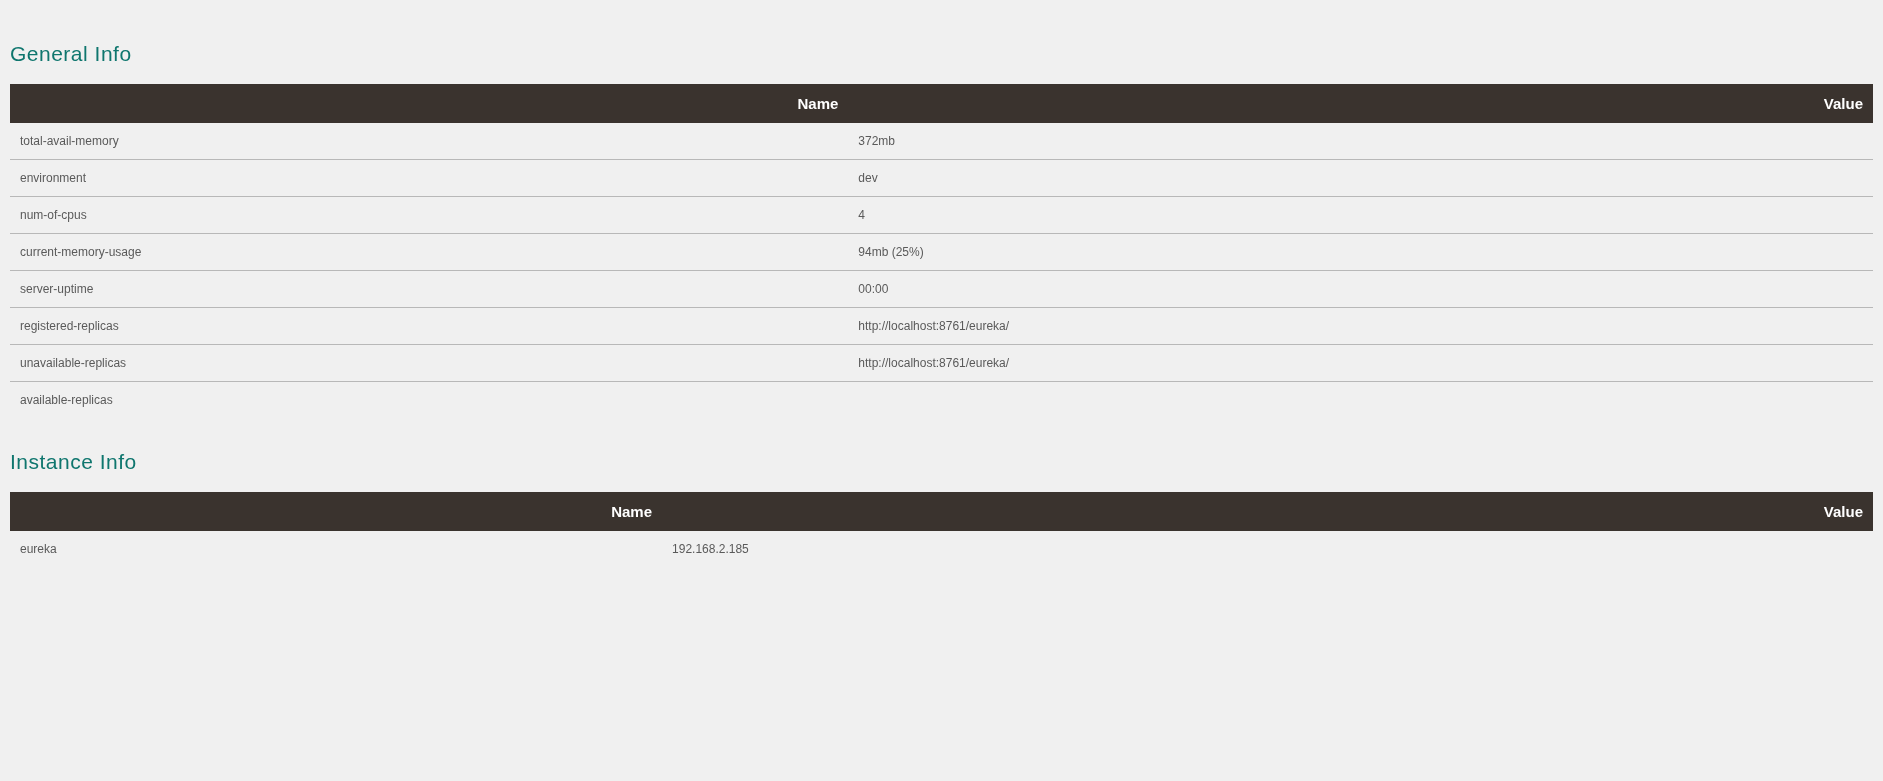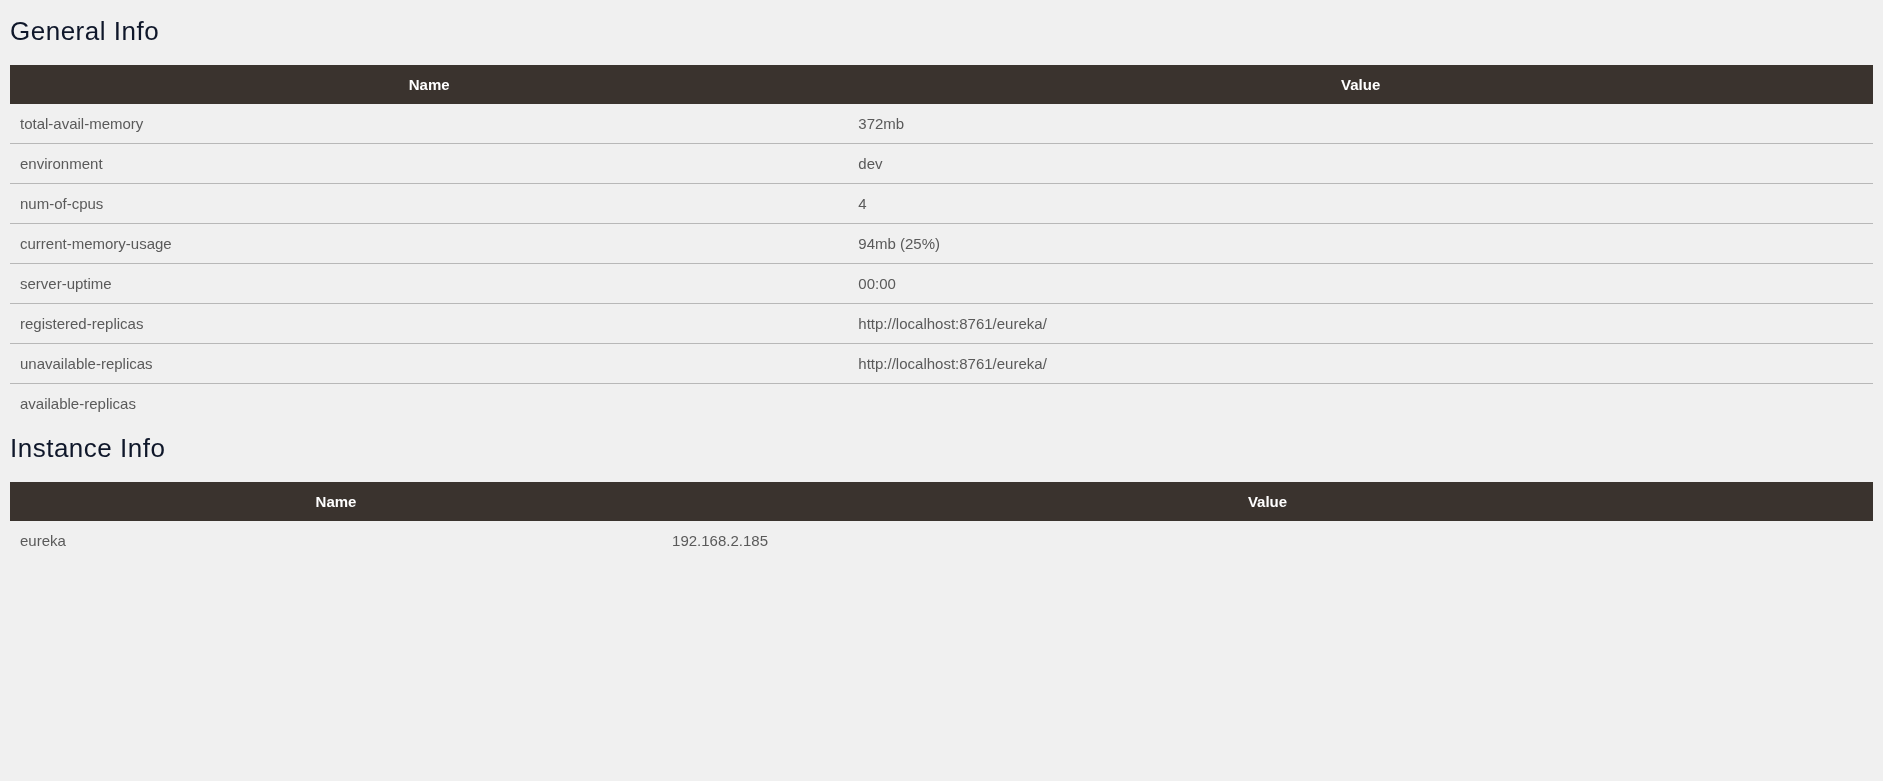--- a/index.html
+++ b/index.html
@@ -3,42 +3,42 @@
   <meta charset="utf-8">
   <style>
     * { margin: 0; padding: 0; box-sizing: border-box; }
     body {
       background: #f0f0f0;
       font-family: "Helvetica Neue", Helvetica, Arial, sans-serif;
       color: #4a4a4a;
       padding: 10px;
     }
     .section-title {
-      font-size: 26px;
+      font-size: 21px;
       font-weight: 400;
-      color: #0f172a;
-      margin: 6px 0 18px 0;
+      color: #0f766e;
+      margin: 32px 0 18px 0;
       letter-spacing: 0.5px;
     }
     table {
       width: 100%;
       border-collapse: collapse;
       margin-bottom: 10px;
     }
     thead th {
       background: #3a332e;
       color: #ffffff;
       font-weight: 600;
-      text-align: center;
+      text-align: right;
       padding: 11px 10px;
       font-size: 15px;
     }
     tbody td {
       padding: 11px 10px;
-      font-size: 15px;
+      font-size: 12px;
       color: #5a5a5a;
       border-bottom: 1px solid #b8b8b8;
     }
     tbody tr:last-child td {
       border-bottom: none;
     }
     .general-table th:first-child,
     .general-table td:first-child { width: 45%; }
     .instance-table th:first-child,
     .instance-table td:first-child { width: 35%; }

